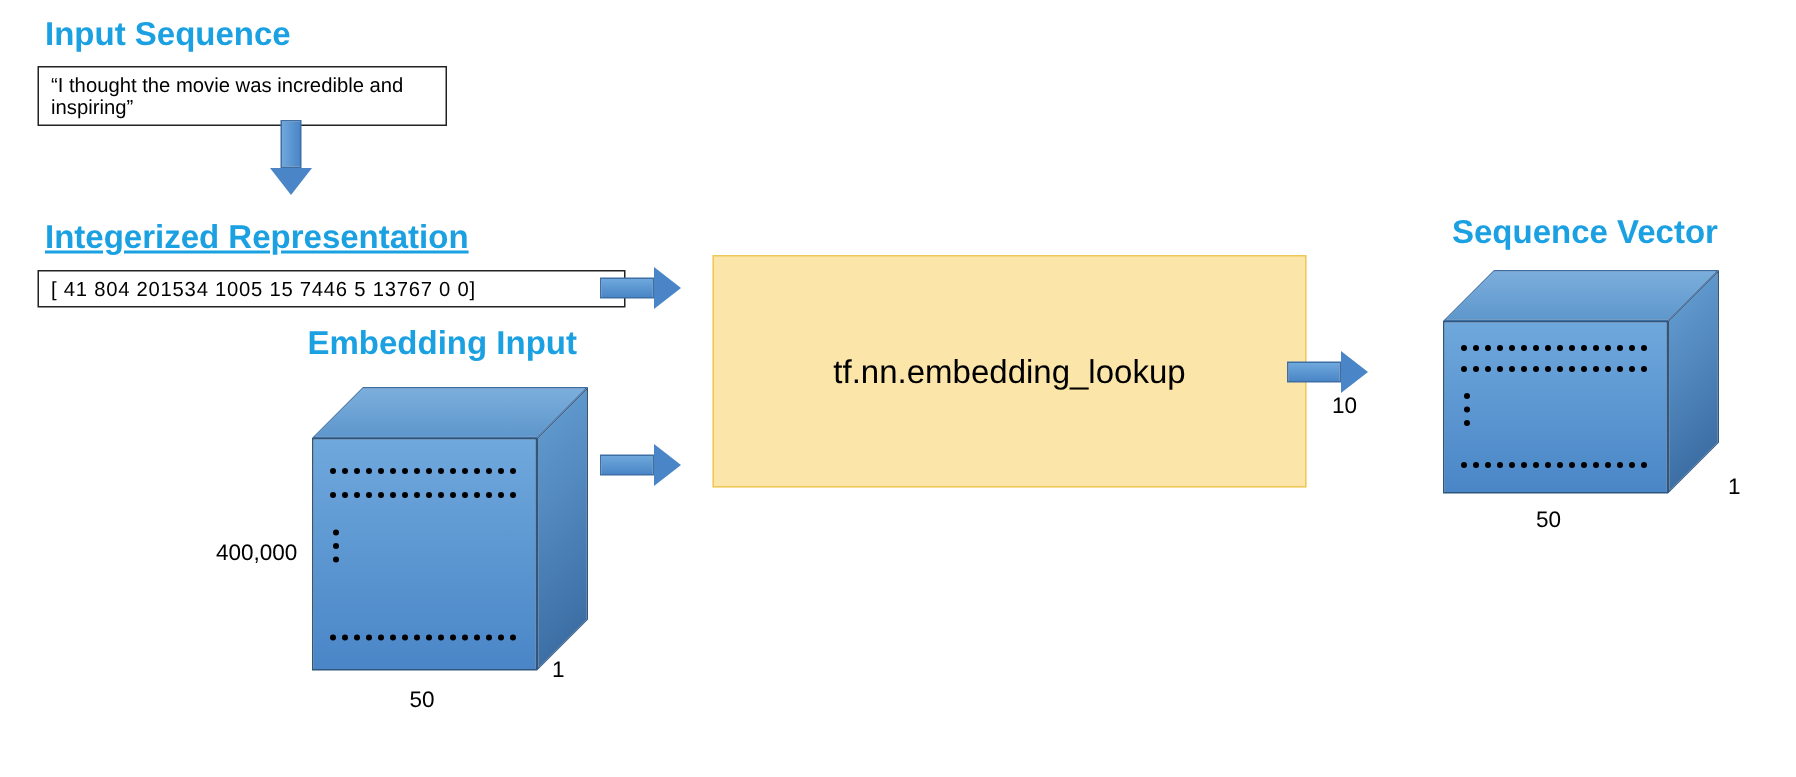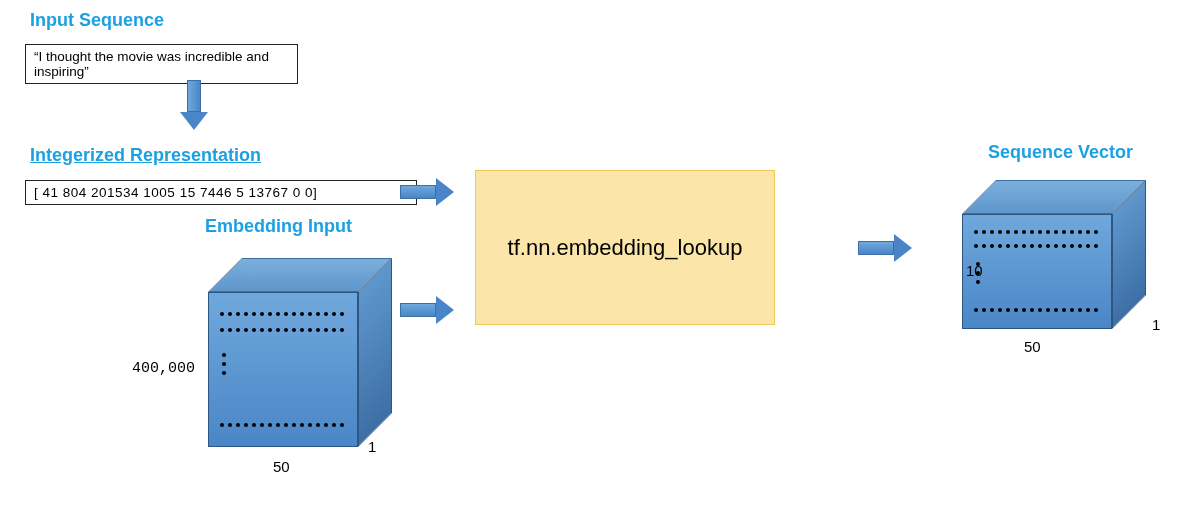--- a/index.html
+++ b/index.html
@@ -6,21 +6,21 @@
   body {
     width: 1197px;
     height: 518px;
     position: relative;
     font-family: Arial, Helvetica, sans-serif;
     background: #fff;
     overflow: hidden;
   }
   .heading {
     color: #1BA1E2;
-    font-size: 18px;
+    font-size: 22px;
     font-weight: 600;
     position: absolute;
   }
   .textbox {
     border: 1px solid #222;
     background: #fff;
     font-size: 13.5px;
     padding: 4px 8px;
     position: absolute;
   }
@@ -184,35 +184,35 @@
       <span></span>
       <span></span>
       <span></span>
       <span></span>
       <span></span>
       <span></span>
       <span></span>
   </div>
 </div>
 
-<div class="dimlabel" style="left:132px; top:360px;font-family:Liberation Mono, monospace;">400,000</div>
+<div class="dimlabel" style="left:144px; top:360px;">400,000</div>
 <div class="dimlabel" style="left:273px; top:458px;">50</div>
 <div class="dimlabel" style="left:368px; top:438px;">1</div>
 
 <div class="arrow right" style="left:400px; top:296px;">
   <span class="shaft"></span><span class="head"></span>
 </div>
 
-<div class="lookup-box" style="left:475px; top:170px; width:300px; height:155px;">tf.nn.embedding_lookup</div>
+<div class="lookup-box" style="left:475px; top:170px; width:396px; height:155px;">tf.nn.embedding_lookup</div>
 
 <div class="arrow right" style="left:858px; top:234px;">
   <span class="shaft"></span><span class="head"></span>
 </div>
 
-<div class="heading" style="left:988px; top:142px;">Sequence Vector</div>
+<div class="heading" style="left:968px; top:142px;">Sequence Vector</div>
 
 <div class="cube" style="left:962px; top:180px; width:190px; height:160px;">
   <div class="top" style="left:0; top:0; width:150px; height:34px;"></div>
   <div class="side" style="left:150px; top:34px; width:34px; height:115px;"></div>
   <div class="front" style="left:0; top:34px; width:150px; height:115px;"></div>
   <div class="dots-row" style="left:12px; top:50px;">
     <span></span>
       <span></span>
       <span></span>
       <span></span>
@@ -265,15 +265,15 @@
       <span></span>
       <span></span>
       <span></span>
       <span></span>
       <span></span>
       <span></span>
       <span></span>
   </div>
 </div>
 
-<div class="dimlabel" style="left:966px; top:262px;">10</div>
+<div class="dimlabel" style="left:888px; top:262px;">10</div>
 <div class="dimlabel" style="left:1024px; top:338px;">50</div>
 <div class="dimlabel" style="left:1152px; top:316px;">1</div>
 
 </body></html>

